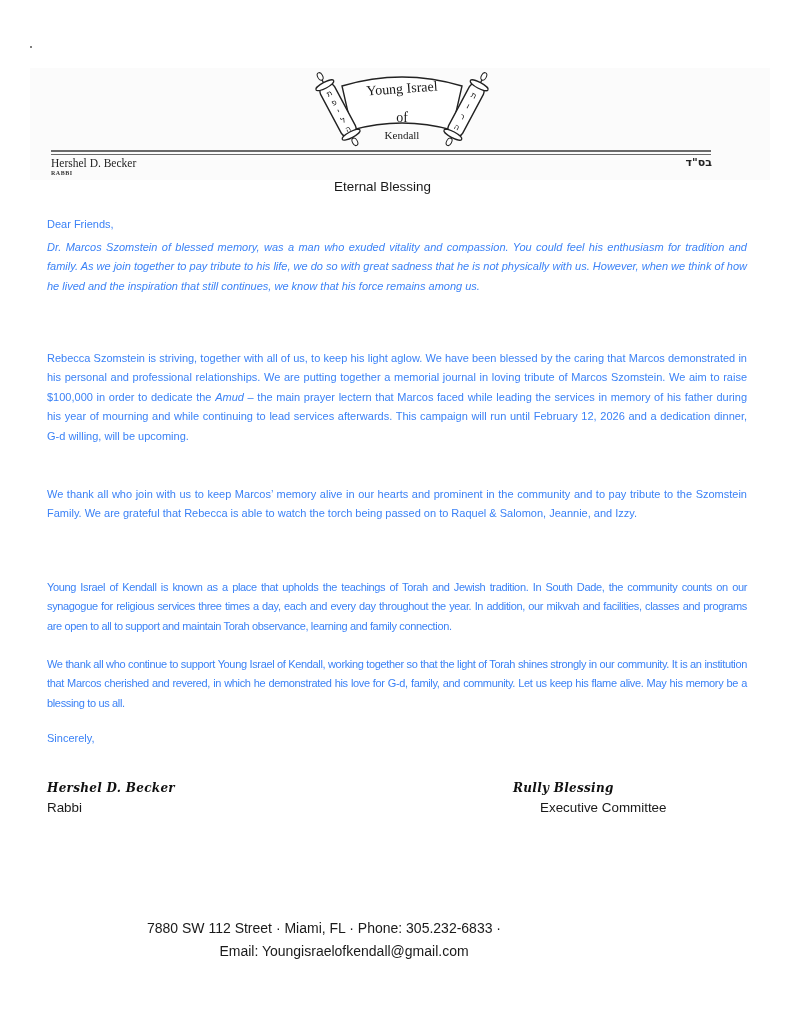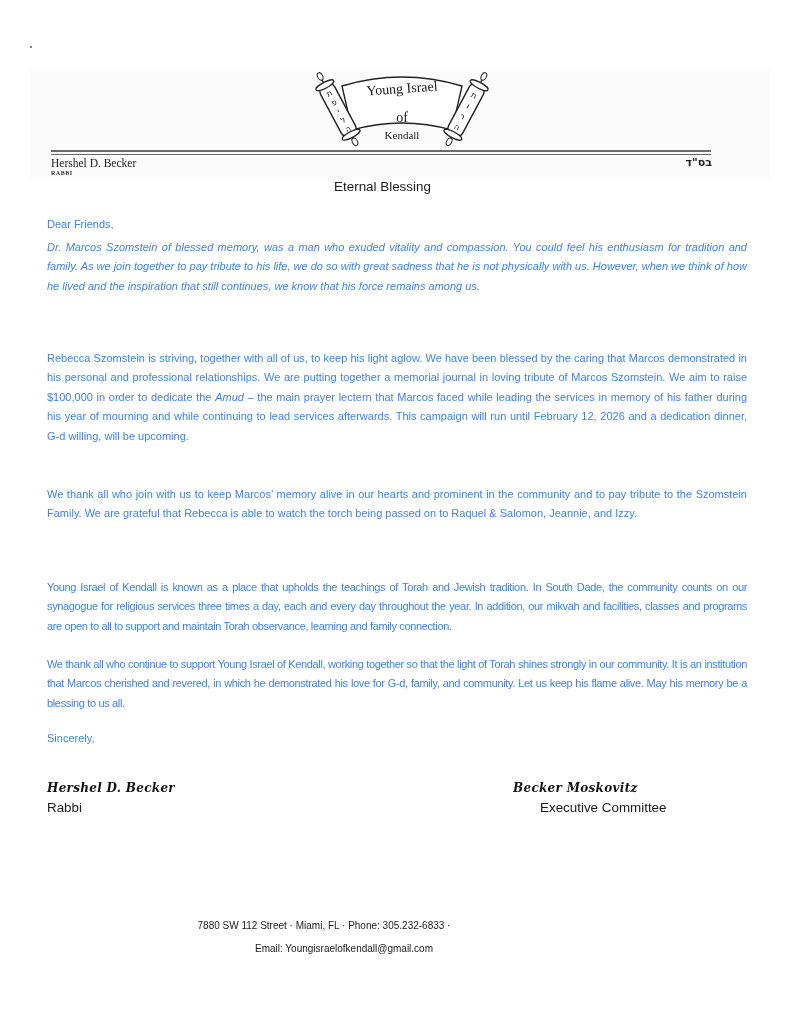--- a/index.html
+++ b/index.html
@@ -128,21 +128,21 @@
     }
     .sig-left-name { left: 47px; top: 781px; }
     .sig-left-title { left: 47px; top: 800px; }
     .sig-right-name { left: 513px; top: 781px; }
     .sig-right-title { left: 513px; top: 800px; margin-left: 27px; }
     .footer {
       position: absolute;
       left: 0;
       width: 648px;
       text-align: center;
-      font-size: 10px;
+      font-size: 14px;
       color: #1a1a1a;
     }
     .footer-line1 { top: 920px; }
     .footer-line2 { top: 943px; padding-left: 20px; }
     em { font-style: italic; }
   </style>
 </head>
 <body>
 
 <div class="stray-mark"></div>
@@ -207,17 +207,17 @@
 
 <div class="body-text p4 justify">Young Israel of Kendall is known as a place that upholds the teachings of Torah and Jewish tradition. In South Dade, the community counts on our synagogue for religious services three times a day, each and every day throughout the year. In addition, our mikvah and facilities, classes and programs are open to all to support and maintain Torah observance, learning and family connection.</div>
 
 <div class="body-text p5 justify">We thank all who continue to support Young Israel of Kendall, working together so that the light of Torah shines strongly in our community. It is an institution that Marcos cherished and revered, in which he demonstrated his love for G-d, family, and community. Let us keep his flame alive. May his memory be a blessing to us all.</div>
 
 <div class="body-text closing">Sincerely,</div>
 
 <div class="sig-name sig-left-name">Hershel D. Becker</div>
 <div class="sig-title sig-left-title">Rabbi</div>
 
-<div class="sig-name sig-right-name">Becker Moskovitz</div>
+<div class="sig-name sig-right-name">Rully Blessing</div>
 <div class="sig-title sig-right-title">Executive Committee</div>
 
 <div class="footer footer-line1">7880 SW 112 Street · Miami, FL · Phone: 305.232-6833 ·</div>
 <div class="footer footer-line2">Email: Youngisraelofkendall@gmail.com</div>
 
 </body></html>

